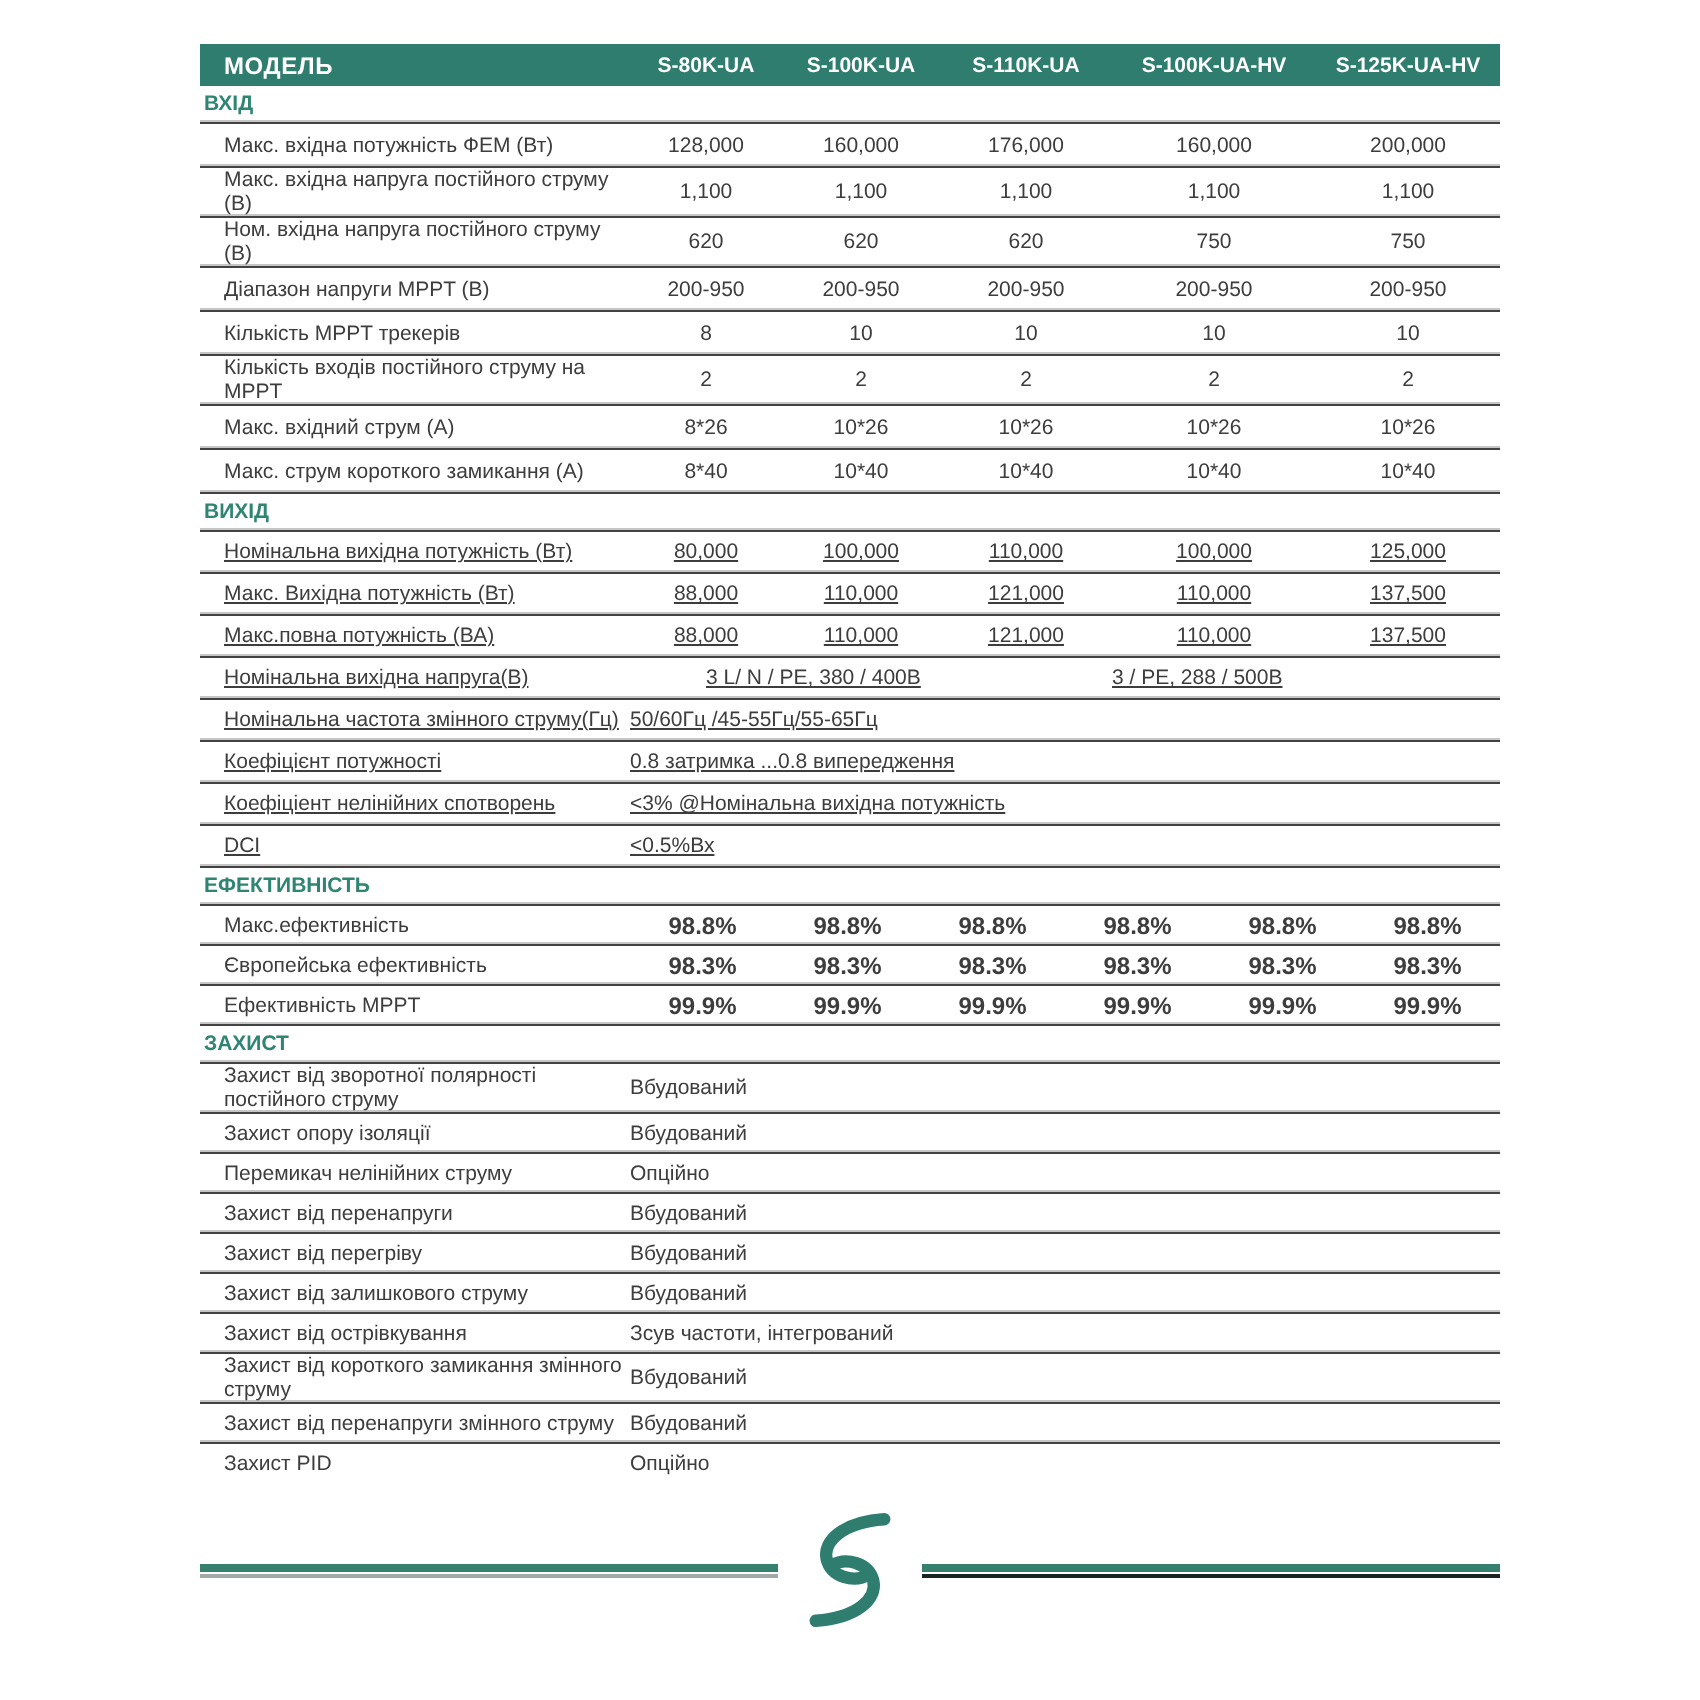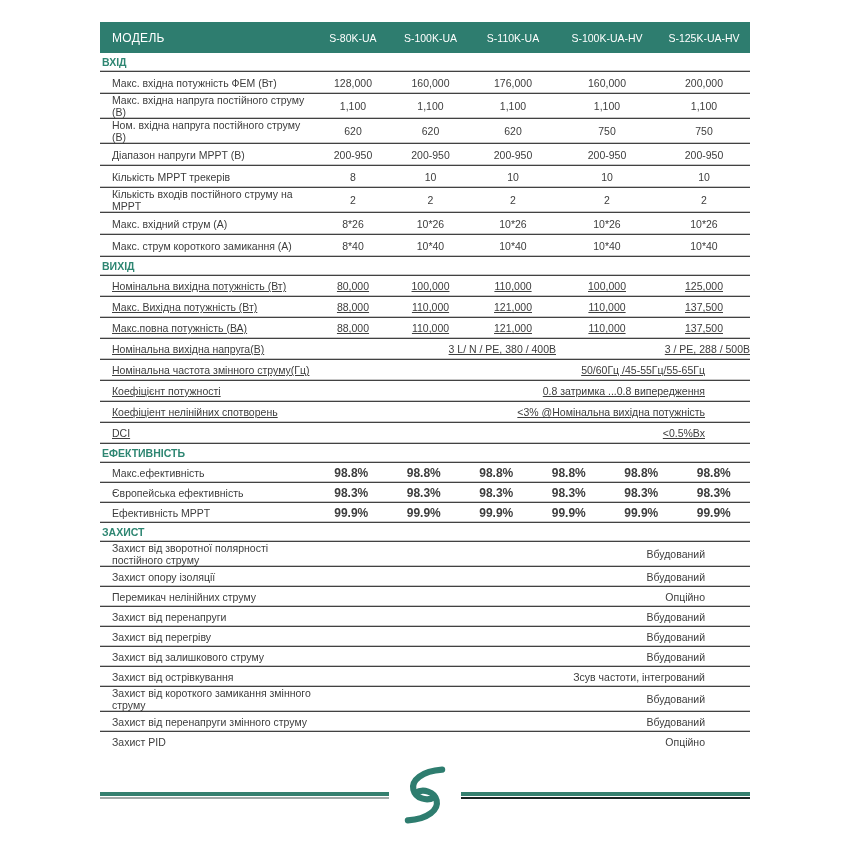--- a/index.html
+++ b/index.html
@@ -7,21 +7,21 @@
     width:850px; height:850px; background:#ffffff; overflow:hidden;
     font-family:"Liberation Sans", sans-serif; position:relative;
   }
   table.spec {
     margin:22px 0 0 100px; width:650px;
     border-collapse:separate; border-spacing:0; table-layout:fixed;
   }
   td { padding:0; font-size:10.5px; color:#3d3d3d; vertical-align:middle; }
 
   tr.head td {
-    background:#2e7d6f; color:#ffffff; font-weight:normal; height:31px;
+    background:#2e7d6f; color:#ffffff; font-weight:bold; height:21px;
   }
   tr.head td.mlabel { text-align:left; padding-left:12px; font-size:12px; letter-spacing:.3px; }
   tr.head td.model  { text-align:center; font-size:10.5px;margin-top:29px; }
 
   tr.sec td {
     color:#2e8672; font-weight:bold; height:18px; text-align:left; padding-left:2px;
     border-bottom:1px solid #424242; box-shadow: inset 0 -1px 0 #c6c6c6;
   }
   tr.sec.first td { border-bottom:1px solid #424242; }
 
@@ -29,21 +29,21 @@
     border-bottom:1px solid #424242; box-shadow: inset 0 -1px 0 #c6c6c6;
   }
   tr.row.h-in  td { height:21px; }
   tr.row.h-out td { height:20px;text-decoration:underline; }
   tr.row.h-eff td { height:19px; }
   tr.row.h-pro td { height:19px; }
   tr.row.last td { border-bottom:none; box-shadow:none; }
 
   td.lbl { text-align:left; padding-left:12px; }
   td.val { text-align:center; }
-  td.span { text-align:right; }
+  td.span { text-align:left; }
   td.shift { padding-right:45px; }
   td.lsplit { padding-left:38px; }
   .six { display:flex; width:100%; }
   .six span { flex:1; text-align:center; font-size:12px; color:#3d3d3d;font-weight:bold; }
 
   .footer {
     width:650px; margin:14px 0 0 100px;
     display:flex; align-items:center;
   }
   .f-line { flex:1; }

